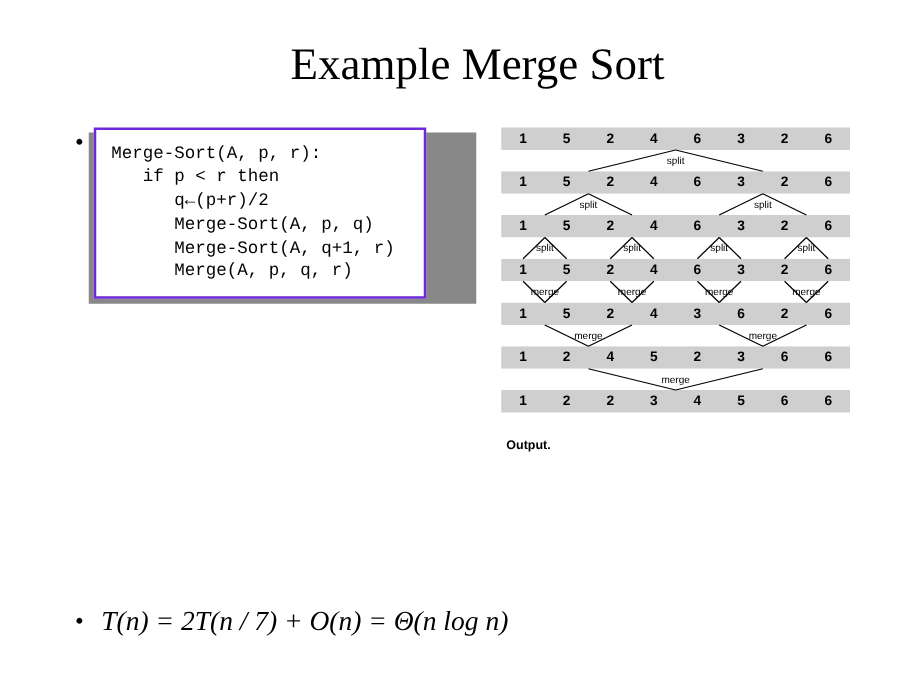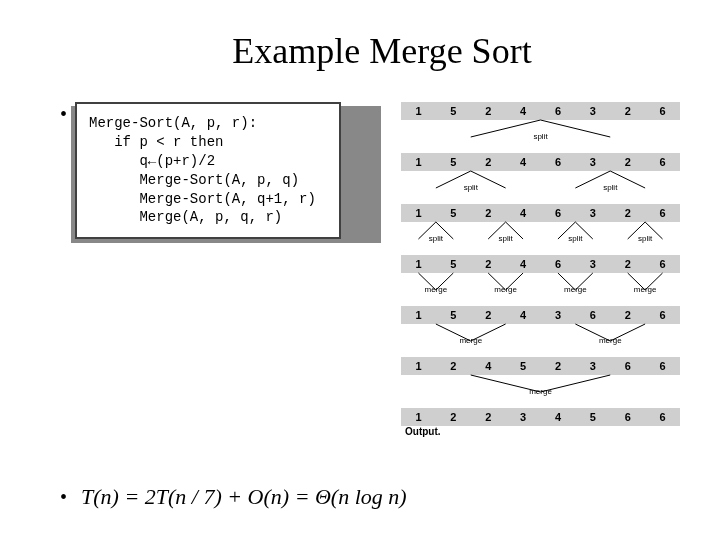--- a/index.html
+++ b/index.html
@@ -28,53 +28,53 @@
   .bullet { font-size: 20px; line-height: 1; margin-right: 8px; padding-top: 2px; }
   .code-shadow {
     background: #888;
     position: relative;
     margin-left: -4px;
     margin-top: 4px;
     width: 310px;
   }
   .code-box {
     background: #fff;
-    border: 2px solid #404040;
+    border: 2px solid #6d28d9;
     padding: 10px 12px;
     font-family: "Courier New", Courier, monospace;
     font-size: 14px;
     line-height: 1.35;
     white-space: pre;
     position: relative;
     top: -4px;
     left: 4px;
     width: 266px;
   }
   .right-col { flex: 1; position: relative; }
   .diagram-label {
     font-family: Arial, sans-serif;
     font-size: 10px;
     font-weight: bold;
     text-align: center;
   }
   .in-lbl { text-align: right; padding-right: 6px; margin-bottom: 2px; }
-  .out-lbl { text-align: left; padding-left: 4px; margin-top: 0; }
+  .out-lbl { text-align: left; padding-left: 4px; margin-top: 21px; }
   .arr-wrap { position: relative; }
   .arr-row {
     height: 18px;
     background: #cfcfcf;
     display: flex;
     font-family: Arial, sans-serif;
     font-size: 11px;
     font-weight: bold;
     align-items: center;
   }
   .arr-row .cell { flex: 1; text-align: center; }
   .gap-row {
-    height: 33px;
+    height: 17px;
     background: #fff;
     display: flex;
     font-family: Arial, sans-serif;
     font-size: 8px;
     align-items: center;
     justify-content: space-around;
     color: #000;
   }
   .gap-row .op { flex: 1; text-align: center; position: relative; }
   .formula-row {

